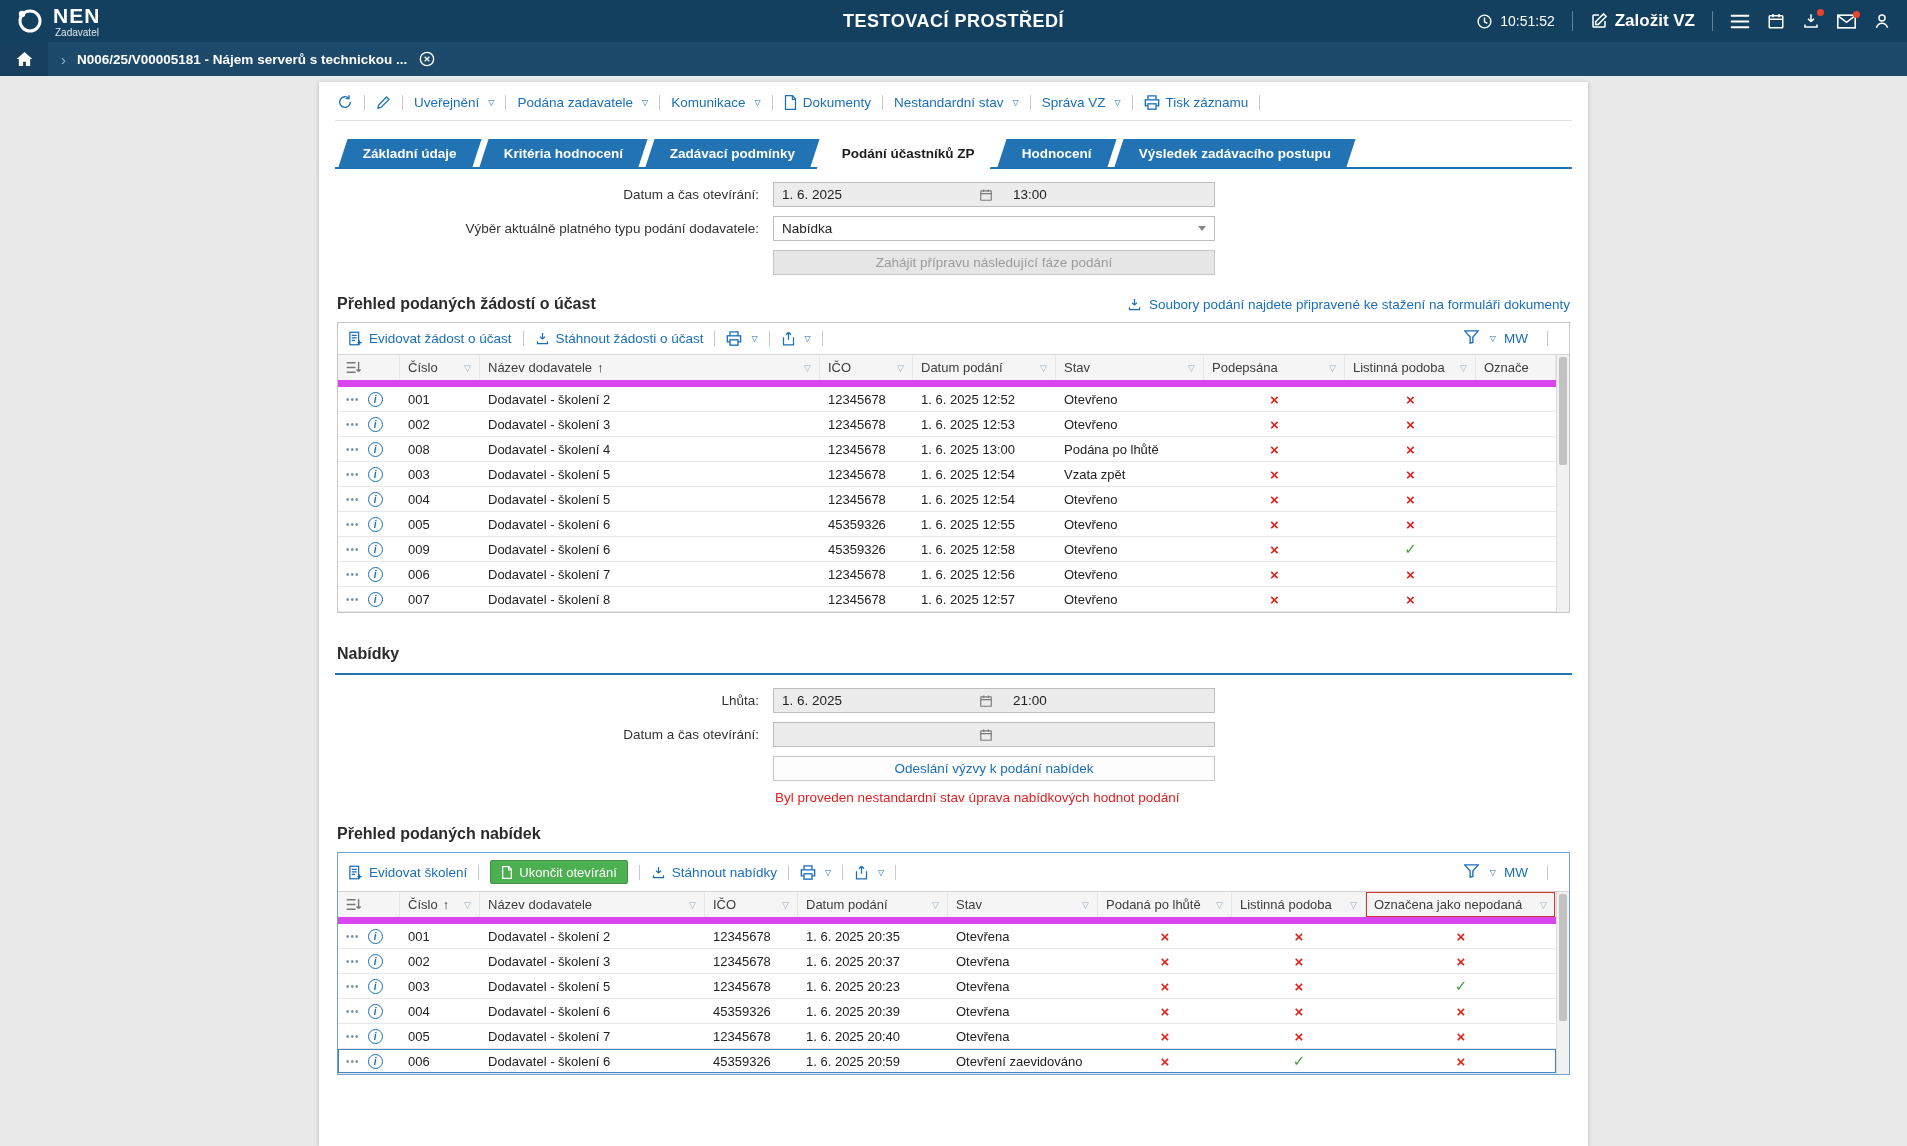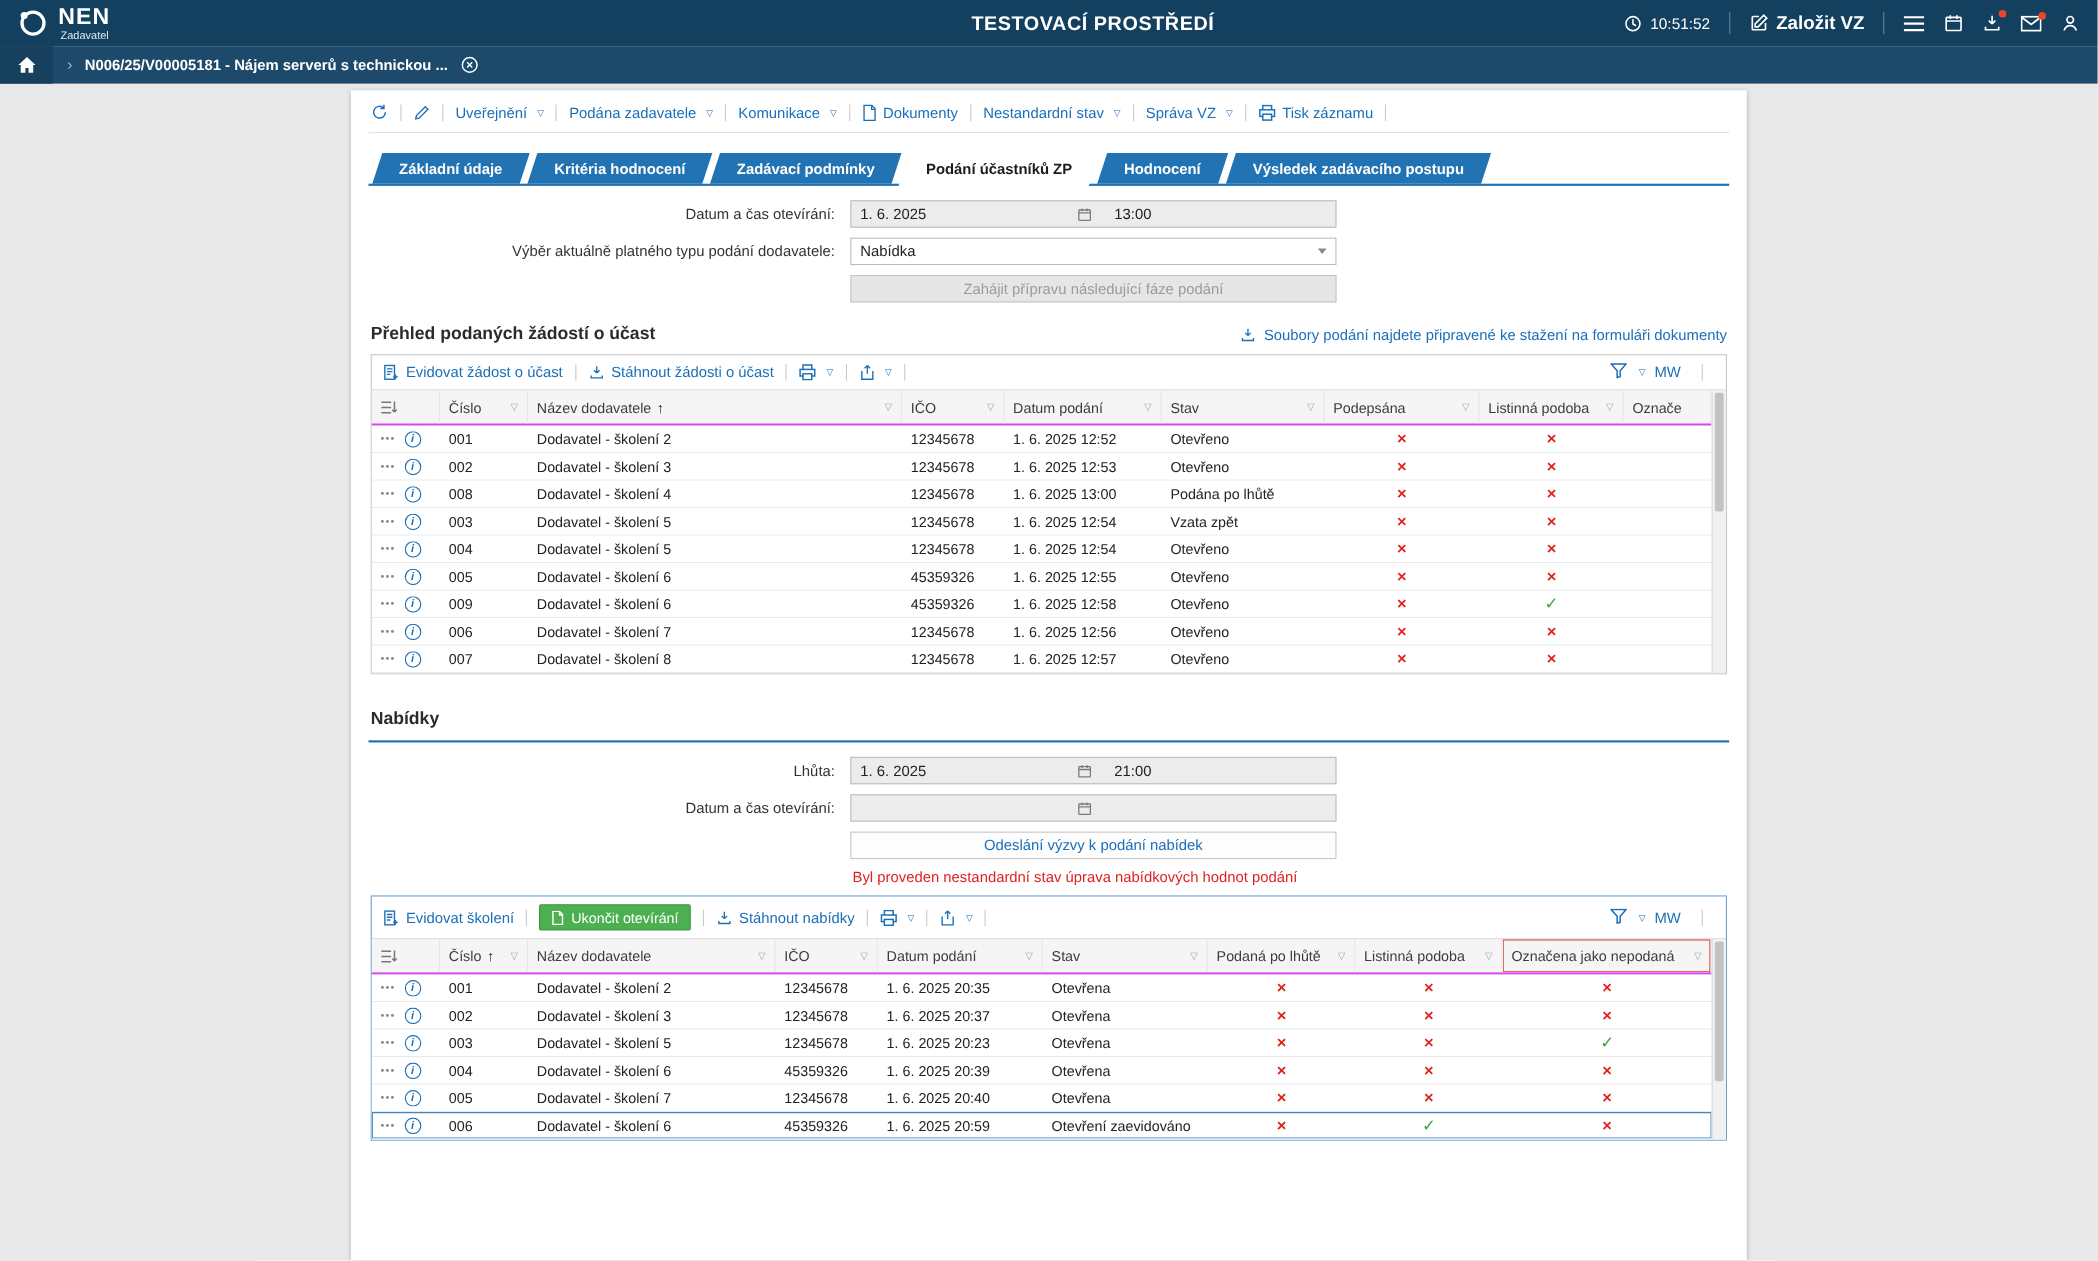--- a/index.html
+++ b/index.html
@@ -9,21 +9,21 @@
 a { text-decoration:none; cursor:pointer; }
 
 
 .topbar { height:42px; background:#14405f; color:#fff; display:flex; align-items:center;
           padding:0 16px; position:relative; }
 .brand { display:flex; align-items:center; gap:9px; cursor:pointer; }
 .brand-text { display:flex; flex-direction:column; line-height:1; }
 .brand-name { font-size:21px; font-weight:bold; letter-spacing:1px; }
 .brand-sub { font-size:10px; color:#dfe8ef; margin:2px 0 0 2px; }
 .env-title { position:absolute; left:50%; transform:translateX(-50%); font-size:18px;
-             font-weight:bold; letter-spacing:.5px;margin-left:40px; }
+             font-weight:bold; letter-spacing:.5px; }
 .topbar-right { margin-left:auto; display:flex; align-items:center; gap:17px; }
 .tb-item { display:flex; align-items:center; gap:7px; color:#fff; }
 .clock-time { font-size:14px; }
 .create-vz-label { font-weight:bold; font-size:17px; }
 .vline { width:1px; height:20px; background:rgba(255,255,255,.35); }
 .icon-wrap { position:relative; display:inline-flex; }
 .badge-dot { position:absolute; top:-3px; right:-4px; width:7px; height:7px; border-radius:50%;
              background:#e8442e; }
 
 
@@ -86,21 +86,21 @@
 .table-block.focused { border-color:#6fa3cf; }
 .tb-toolbar { display:flex; align-items:center; padding:7px 10px; }
 .tb-link { color:#1a6fb8; display:inline-flex; align-items:center; gap:6px; font-size:13.5px; }
 .tb-right { margin-left:auto; display:flex; align-items:center; gap:8px; }
 .mw-link { color:#1a6fb8; font-size:13.5px; }
 .btn-green { display:inline-flex; align-items:center; gap:6px; background:#4caf50; color:#fff;
              border:1px solid #3f9543; font-size:13px; height:24px; padding:0 10px;
              border-radius:2px; cursor:pointer; font-family:inherit; }
 
 .grid { position:relative; border-top:1px solid #d5d5d5; padding-right:13px; }
-.grid-head { display:flex; background:#f5f5f5; height:32px; border-bottom:2px solid #d946ef; }
+.grid-head { display:flex; background:#f5f5f5; height:32px; border-bottom:7px solid #d946ef; }
 .gc { padding:0 8px; display:flex; align-items:center; font-size:13px; overflow:hidden;
       white-space:nowrap; }
 .grid-head .gc { justify-content:space-between; color:#3c3c3c; border-right:1px solid #e6e6e6;
                  cursor:pointer; }
 .gc.flagged { box-shadow:inset 0 0 0 1px #d23b2e; }
 .hgroup { display:flex; align-items:center; gap:5px; overflow:hidden; }
 .sort-arrow { font-weight:bold; color:#222; }
 .ftri { color:#98aebf; font-size:9px; margin-left:6px; }
 .grid-row { display:flex; height:25px; align-items:center; border-bottom:1px solid #e8e8e8;
             background:#fff; cursor:pointer; }
@@ -599,20 +599,23 @@
       <div class="form-field">
         <button class="btn btn-light">Odeslání výzvy k podání nabídek</button>
       </div>
     </div>
     <div class="form-row">
       <div class="form-label"></div>
       <div class="warning-text">Byl proveden nestandardní stav úprava nabídkových hodnot podání</div>
     </div>
   </div>
 
+  <div class="section-head">
+    <span class="section-title">Přehled podaných nabídek</span>
+  </div>
 
   <div class="table-block focused">
     <div class="tb-toolbar">
       <a class="tb-link">
         <svg width="15" height="15" viewBox="0 0 24 24" fill="none" stroke="#1a6fb8" stroke-width="2">
             <rect x="3" y="2" width="14" height="20"></rect>
             <path d="M6 7h8M6 11h8M6 15h5"></path>
             <path d="M15 18.5h7M18.5 15v7"></path>
           </svg>
         <span>Evidovat školení</span>

